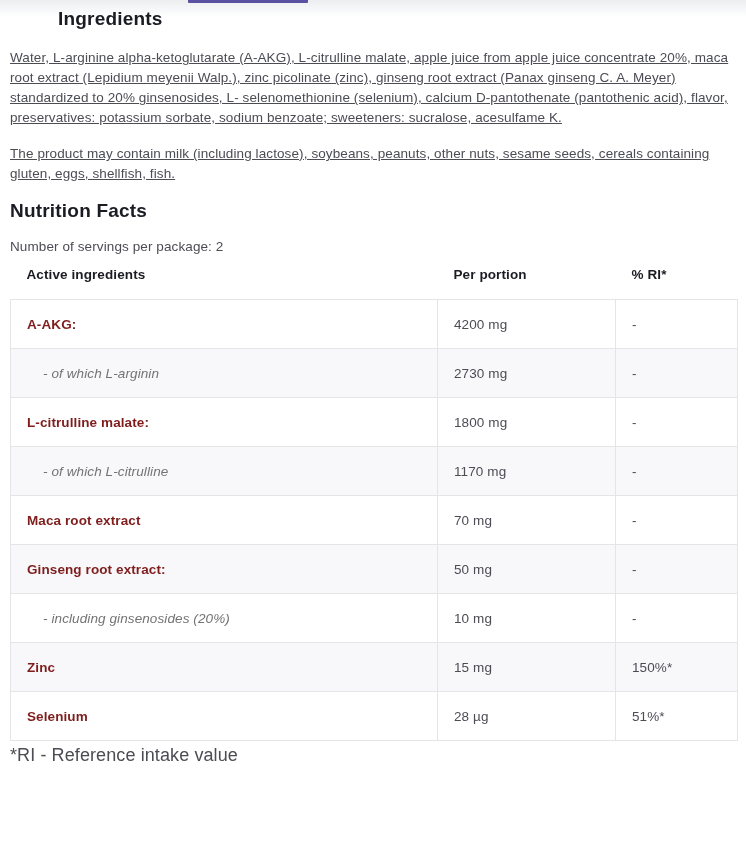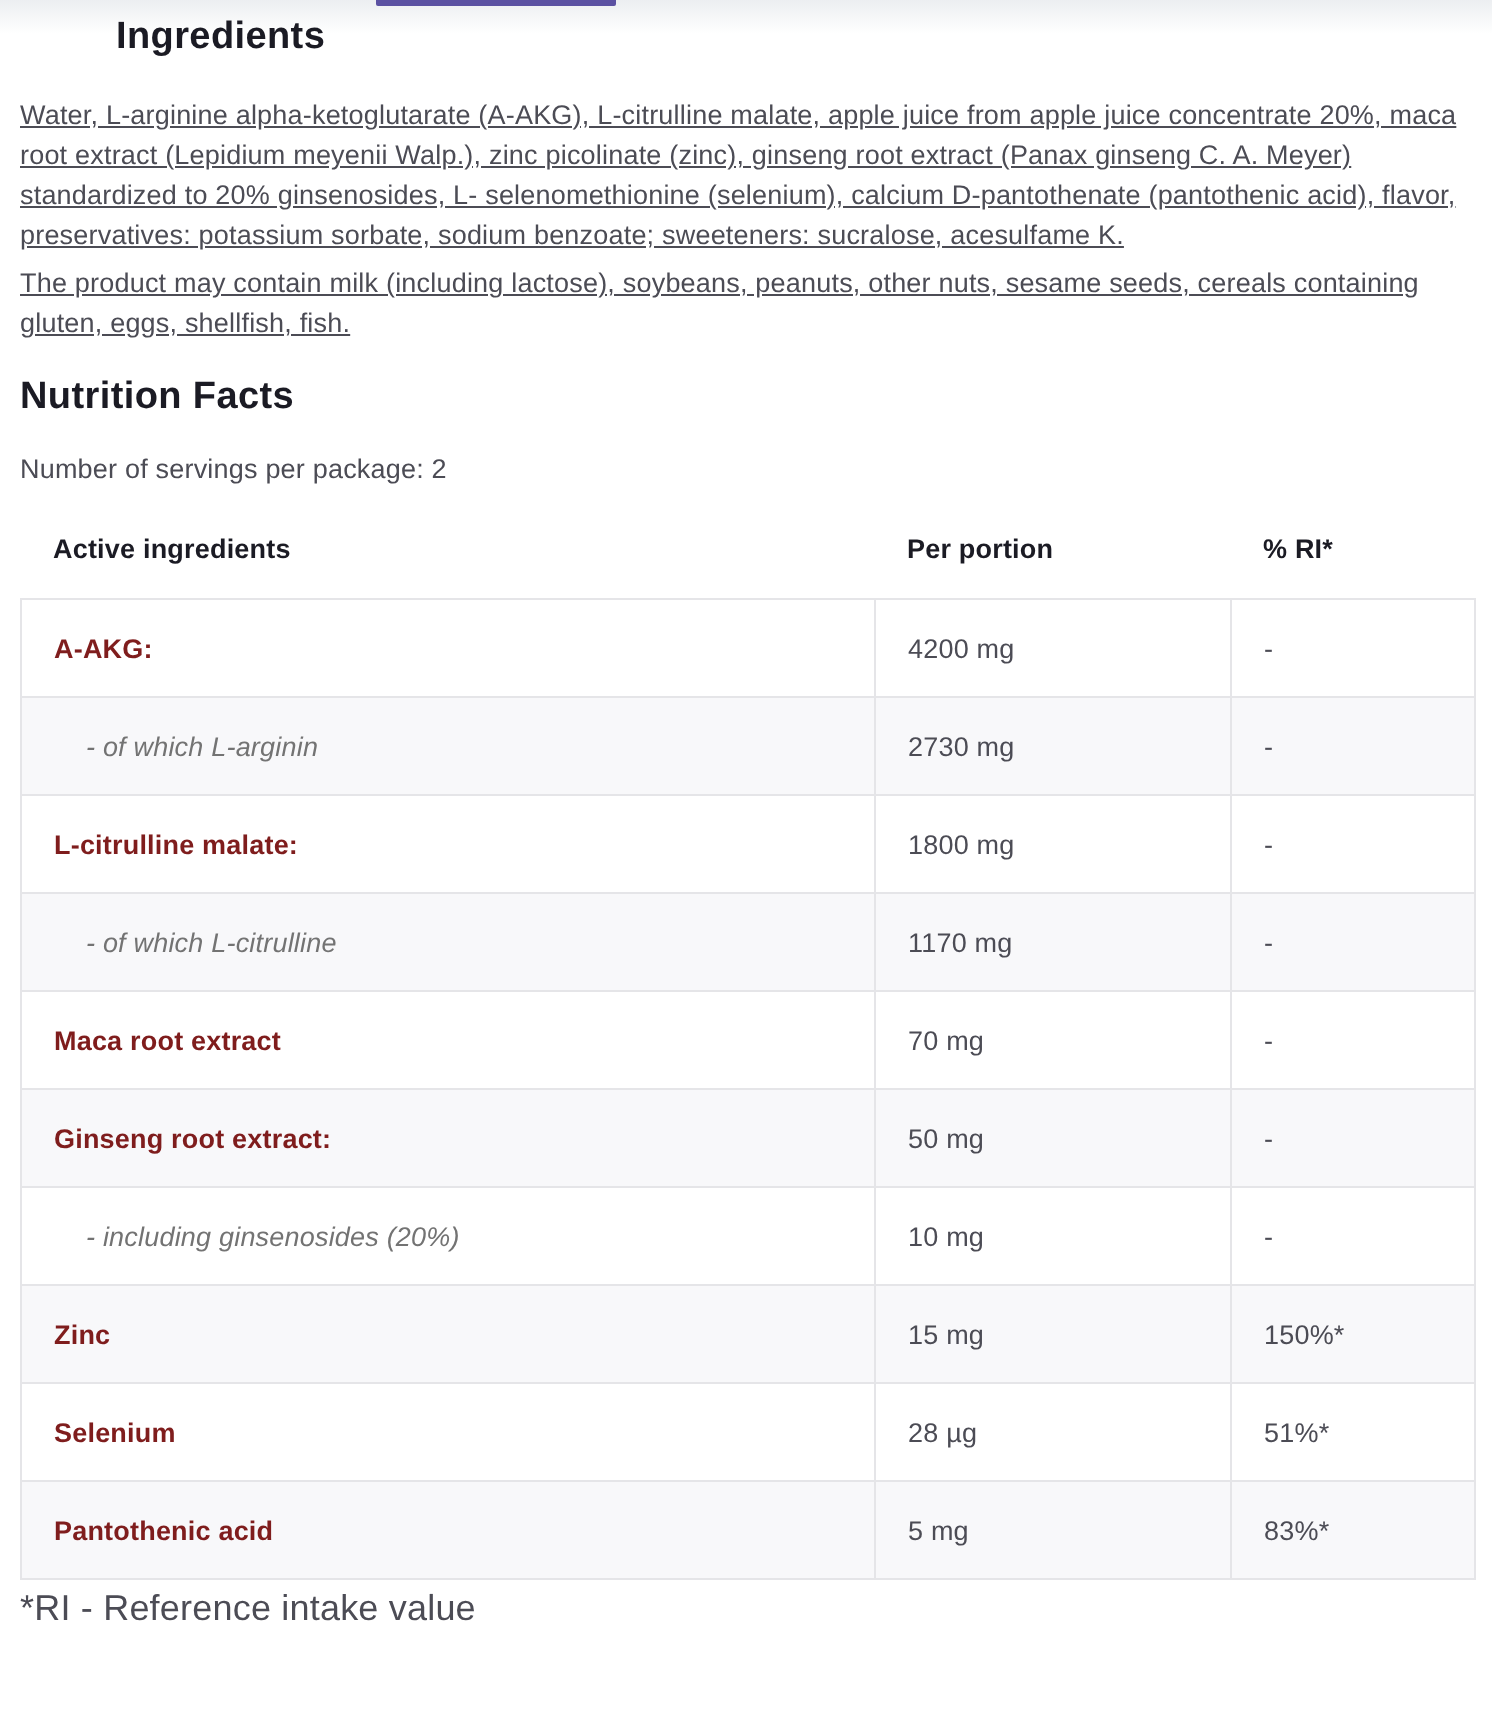--- a/index.html
+++ b/index.html
@@ -44,33 +44,33 @@
   h2.ingredients-title { margin-top: 7px; margin-left: 48px; }
   h2.nutrition-title { margin-top: 15px; }
   p.body-text {
     font-size: 13.5px;
     line-height: 20px;
     margin: 0;
     letter-spacing: 0.1px;
     text-decoration: underline;
   }
   p.ingredients-text { margin-top: 17px; }
-  p.allergen-text { margin-top: 4px; }
+  p.allergen-text { margin-top: 16px; }
   .info-lines {
     margin-top: 14px;
     font-size: 13.5px;
     line-height: 20px;
     letter-spacing: 0.1px;
   }
   .info-lines p { margin: 0; }
   table.nutrition-table {
     border-collapse: collapse;
     table-layout: fixed;
     width: 727px;
-    margin-top: 16px;
+    margin-top: 4px;
     font-size: 13.5px;
     letter-spacing: 0.1px;
   }
   table.nutrition-table col.col-name { width: 427px; }
   table.nutrition-table col.col-portion { width: 178px; }
   table.nutrition-table col.col-ri { width: 122px; }
   table.nutrition-table thead th {
     text-align: left;
     font-weight: 700;
     color: #1b1b24;
@@ -175,24 +175,19 @@
         <tr>
           <td class="cell-name">Zinc</td>
           <td class="cell-portion">15 mg</td>
           <td class="cell-ri">150%*</td>
         </tr>
         <tr>
           <td class="cell-name">Selenium</td>
           <td class="cell-portion">28 µg</td>
           <td class="cell-ri">51%*</td>
         </tr>
-        <tr>
-          <td class="cell-name">Pantothenic acid</td>
-          <td class="cell-portion">5 mg</td>
-          <td class="cell-ri">83%*</td>
-        </tr>
       </tbody>
     </table>
 
     <p class="footnote">*RI - Reference intake value</p>
 
   </div>
 </div>
 
 </body></html>

